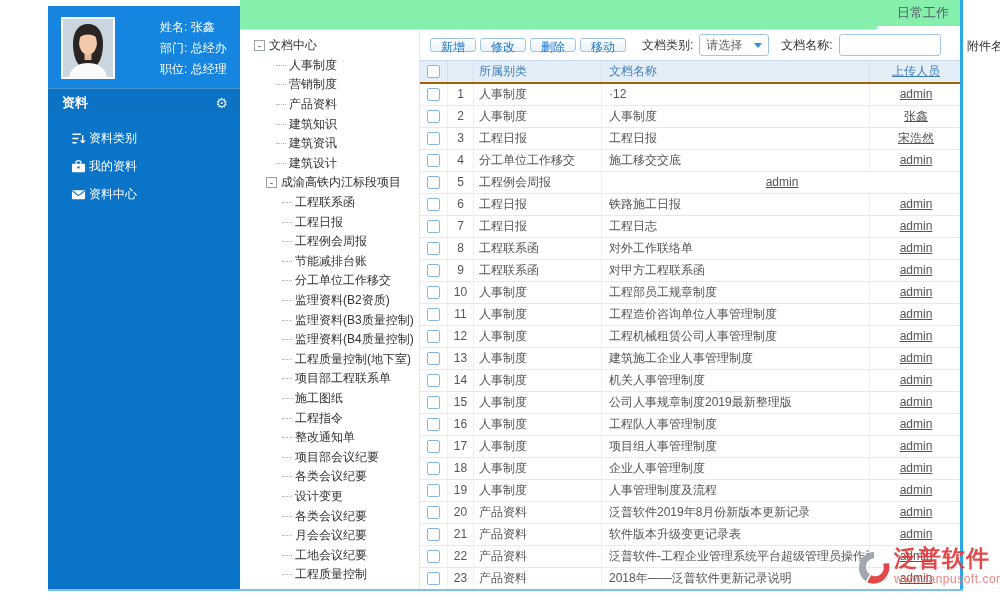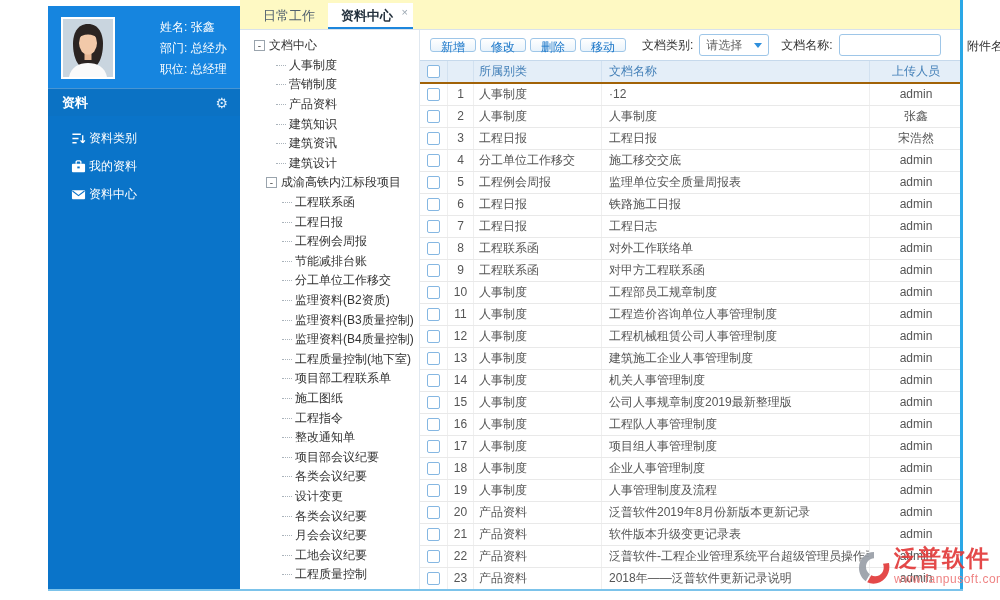--- a/index.html
+++ b/index.html
@@ -20,22 +20,22 @@
   .section-bar{height:27px;display:flex;align-items:center;justify-content:space-between;
     padding:0 12px 0 14px;color:#fff;font-size:13px;font-weight:bold;
     border-top:1px solid rgba(255,255,255,.25);background:#0B72C4;}
   .gear{font-weight:normal;font-size:14px;color:#D9ECFB;cursor:pointer;}
   .menu{padding-top:8px;}
   .menu-item{height:28px;display:flex;align-items:center;gap:3px;padding-left:23px;
     color:#fff;font-size:12px;cursor:pointer;}
   .menu-item svg{width:15px;height:15px;flex:none;}
 
   
-  .tabstrip{position:absolute;left:240px;top:0;width:722px;height:30px;background:#fef9c3;
-    border-bottom:1px solid #D8E2EC;display:flex;align-items:flex-end;padding-left:10px;box-sizing:border-box;}
+  .tabstrip{position:absolute;left:240px;top:0;width:722px;height:30px;background:#86efac;
+    border-bottom:1px solid #D8E2EC;display:flex;align-items:flex-end;padding-left:10px;box-sizing:border-box;flex-direction:column;}
   .tab{height:26px;line-height:26px;padding:0 13px;font-size:13px;color:#51606e;cursor:pointer;position:relative;}
   .tab.active{background:#fff;color:#24313d;font-weight:bold;border-bottom:2px solid #1D86DC;
     box-sizing:border-box;padding-right:20px;}
   .tclose{position:absolute;right:5px;top:-4px;font-size:11px;font-weight:normal;color:#9aa6b1;cursor:pointer;}
 
   
   .treepanel{position:absolute;left:240px;top:30px;width:180px;height:560px;background:#fff;
     border-right:1px solid #E0E8F0;box-sizing:border-box;padding-top:6px;overflow:hidden;}
   .titem{height:19.6px;display:flex;align-items:center;font-size:12px;color:#333;cursor:pointer;white-space:nowrap;}
   .titem.lvl0{padding-left:14px;}
@@ -66,21 +66,21 @@
   .thead{height:24px;background:#E4EEF8;border-top:1px solid #C6D9EC;border-bottom:2px solid #a16207;
     display:flex;align-items:center;font-size:12px;color:#4480B8;box-sizing:border-box;}
   .trow{height:22px;border-bottom:1px solid #E9E9E9;display:flex;align-items:center;
     font-size:12px;color:#555;box-sizing:border-box;background:#fff;}
   .c-check{width:27px;display:flex;justify-content:center;align-items:center;flex:none;align-self:stretch;}
   .c-num{width:25px;text-align:center;flex:none;align-self:stretch;line-height:21px;}
   .c-cat{width:128px;padding-left:5px;box-sizing:border-box;flex:none;align-self:stretch;line-height:21px;
     overflow:hidden;white-space:nowrap;}
   .c-name{width:268px;padding-left:7px;box-sizing:border-box;flex:none;align-self:stretch;line-height:21px;
     overflow:hidden;white-space:nowrap;}
-  .c-up{flex:1;text-align:center;align-self:stretch;line-height:21px;}
+  .c-up{flex:1;text-align:center;align-self:stretch;line-height:21px;text-decoration:underline;}
   .trow .c-check,.trow .c-num,.trow .c-cat,.trow .c-name{border-right:1px solid #EFEFEF;}
   .thead .c-check,.thead .c-num,.thead .c-cat,.thead .c-name{border-right:1px solid #D2E1F0;}
   .thead .c-check,.thead .c-num{line-height:22px;}
   .cb{width:13px;height:13px;border:1px solid #85B7E2;border-radius:2px;background:#fff;
     display:inline-block;cursor:pointer;box-sizing:border-box;}
 
   
   .vline{position:absolute;left:960px;top:0;width:3px;height:590px;background:#2AA7E6;}
   .attach-label{position:absolute;left:967px;top:38px;font-size:12px;color:#333;white-space:nowrap;}
   .bottom-line{position:absolute;left:48px;top:589px;width:915px;height:2px;background:#7CC3EA;}
@@ -331,21 +331,20 @@
           <div class="c-cat">分工单位工作移交</div>
           <div class="c-name">施工移交交底</div>
           <div class="c-up">admin</div>
         </div>
         <div class="trow">
           <div class="c-check">
             <span class="cb"></span>
           </div>
           <div class="c-num">5</div>
           <div class="c-cat">工程例会周报</div>
-          <div class="c-name">监理单位安全质量周报表</div>
           <div class="c-up">admin</div>
         </div>
         <div class="trow">
           <div class="c-check">
             <span class="cb"></span>
           </div>
           <div class="c-num">6</div>
           <div class="c-cat">工程日报</div>
           <div class="c-name">铁路施工日报</div>
           <div class="c-up">admin</div>

